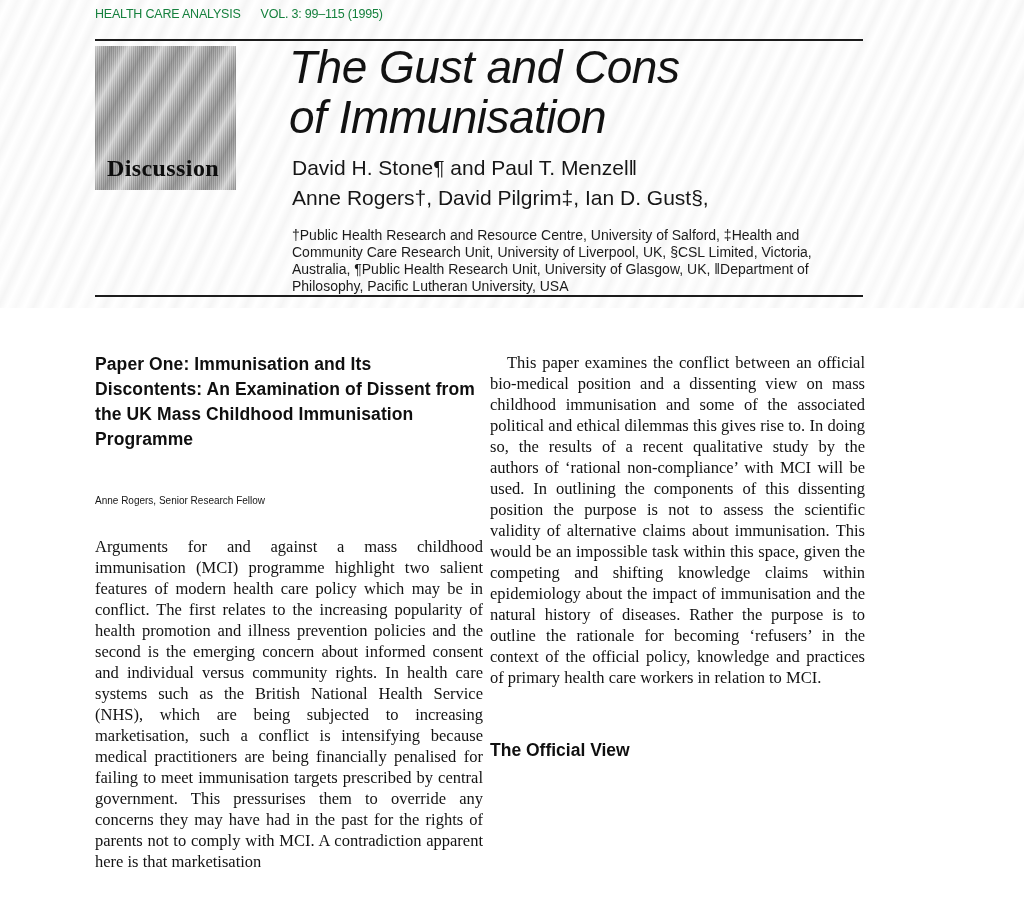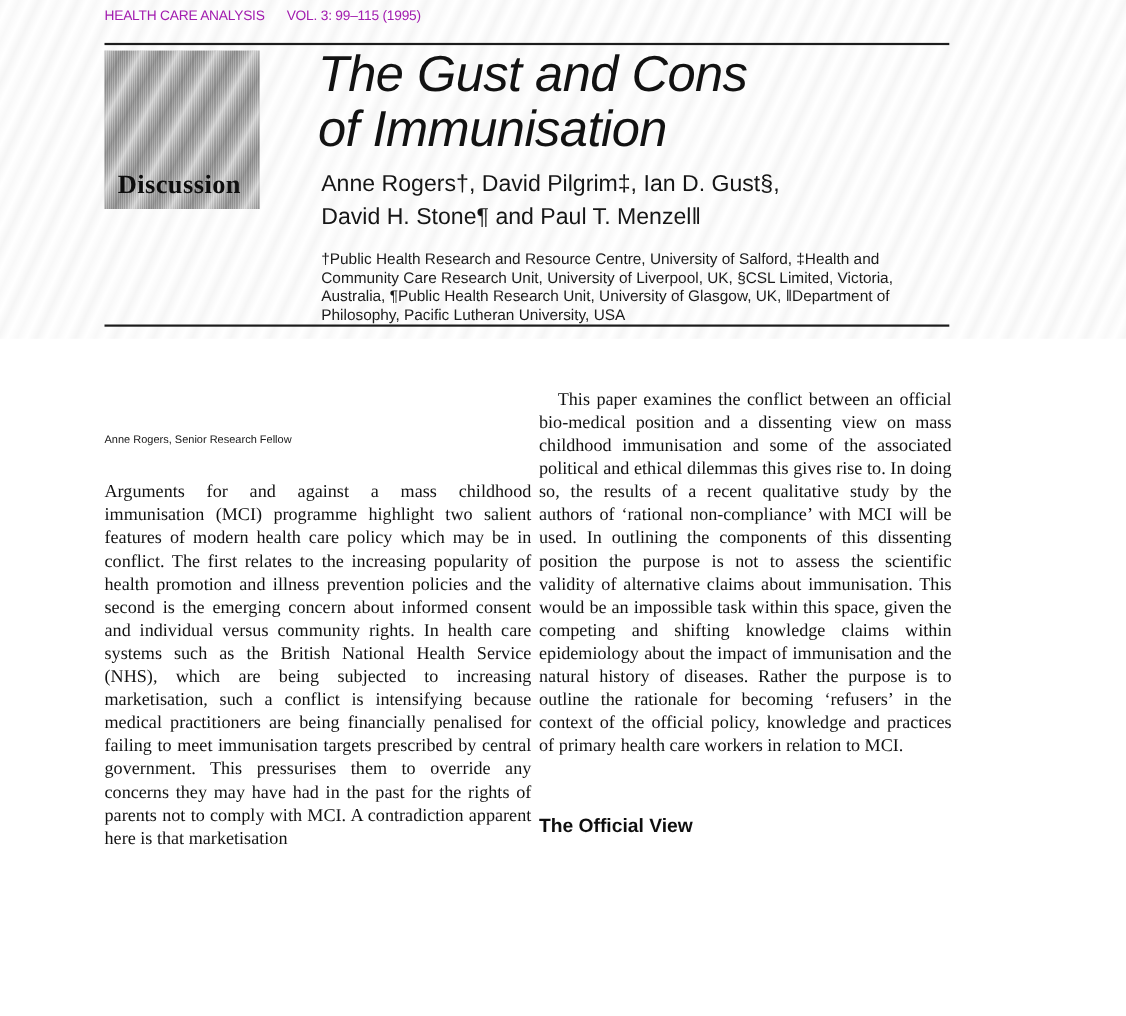--- a/index.html
+++ b/index.html
@@ -31,21 +31,21 @@
   }
   .content { position: relative; z-index: 1; }
 
   
   .journal-header {
     position: absolute;
     left: 95px; top: 7px;
     width: 770px;
     font-size: 12.5px;
     letter-spacing: -0.2px;
-    color: #a21caf;
+    color: #15803d;
     white-space: nowrap;
   }
   .journal-header .vol { margin-left: 20px; }
   .rule-top {
     position: absolute;
     left: 95px; top: 39px;
     width: 768px; height: 2px;
     background: #1c1c1c;
   }
   .rule-mid {
@@ -166,29 +166,30 @@
     <div class="discussion-box">
       <span class="discussion-label">Discussion</span>
     </div>
 
     <div class="article-title">
       <div>The Gust and Cons</div>
       <div>of Immunisation</div>
     </div>
 
     <div class="authors">
+      <div>David H. Stone¶ and Paul T. Menzel‖</div>
       <div>Anne Rogers†, David Pilgrim‡, Ian D. Gust§,</div>
-      <div>David H. Stone¶ and Paul T. Menzel‖</div>
     </div>
 
     <div class="affiliations">†Public Health Research and Resource Centre, University of Salford, ‡Health and Community Care Research Unit, University of Liverpool, UK, §CSL Limited, Victoria, Australia, ¶Public Health Research Unit, University of Glasgow, UK, ‖Department of Philosophy, Pacific Lutheran University, USA</div>
 
     <div class="rule-mid"></div>
 
     <div class="col-left">
+      <h2 class="section-heading">Paper One: Immunisation and Its Discontents: An Examination of Dissent from the UK Mass Childhood Immunisation Programme</h2>
       <div class="byline">
         <div>Anne Rogers, Senior Research Fellow</div>
       </div>
       <div class="body-text">Arguments for and against a mass childhood immunisation (MCI) programme highlight two salient features of modern health care policy which may be in conflict. The first relates to the increasing popularity of health promotion and illness prevention policies and the second is the emerging concern about informed consent and individual versus community rights. In health care systems such as the British National Health Service (NHS), which are being subjected to increasing marketisation, such a conflict is intensifying because medical practitioners are being financially penalised for failing to meet immunisation targets prescribed by central government. This pressurises them to override any concerns they may have had in the past for the rights of parents not to comply with MCI. A contradiction apparent here is that marketisation</div>
     </div>
 
     <div class="col-right">
       <div class="body-text">
         <p class="indented">This paper examines the conflict between an official bio-medical position and a dissenting view on mass childhood immunisation and some of the associated political and ethical dilemmas this gives rise to. In doing so, the results of a recent qualitative study by the authors of ‘rational non-compliance’ with MCI will be used. In outlining the components of this dissenting position the purpose is not to assess the scientific validity of alternative claims about immunisation. This would be an impossible task within this space, given the competing and shifting knowledge claims within epidemiology about the impact of immunisation and the natural history of diseases. Rather the purpose is to outline the rationale for becoming ‘refusers’ in the context of the official policy, knowledge and practices of primary health care workers in relation to MCI.</p>
       </div>

